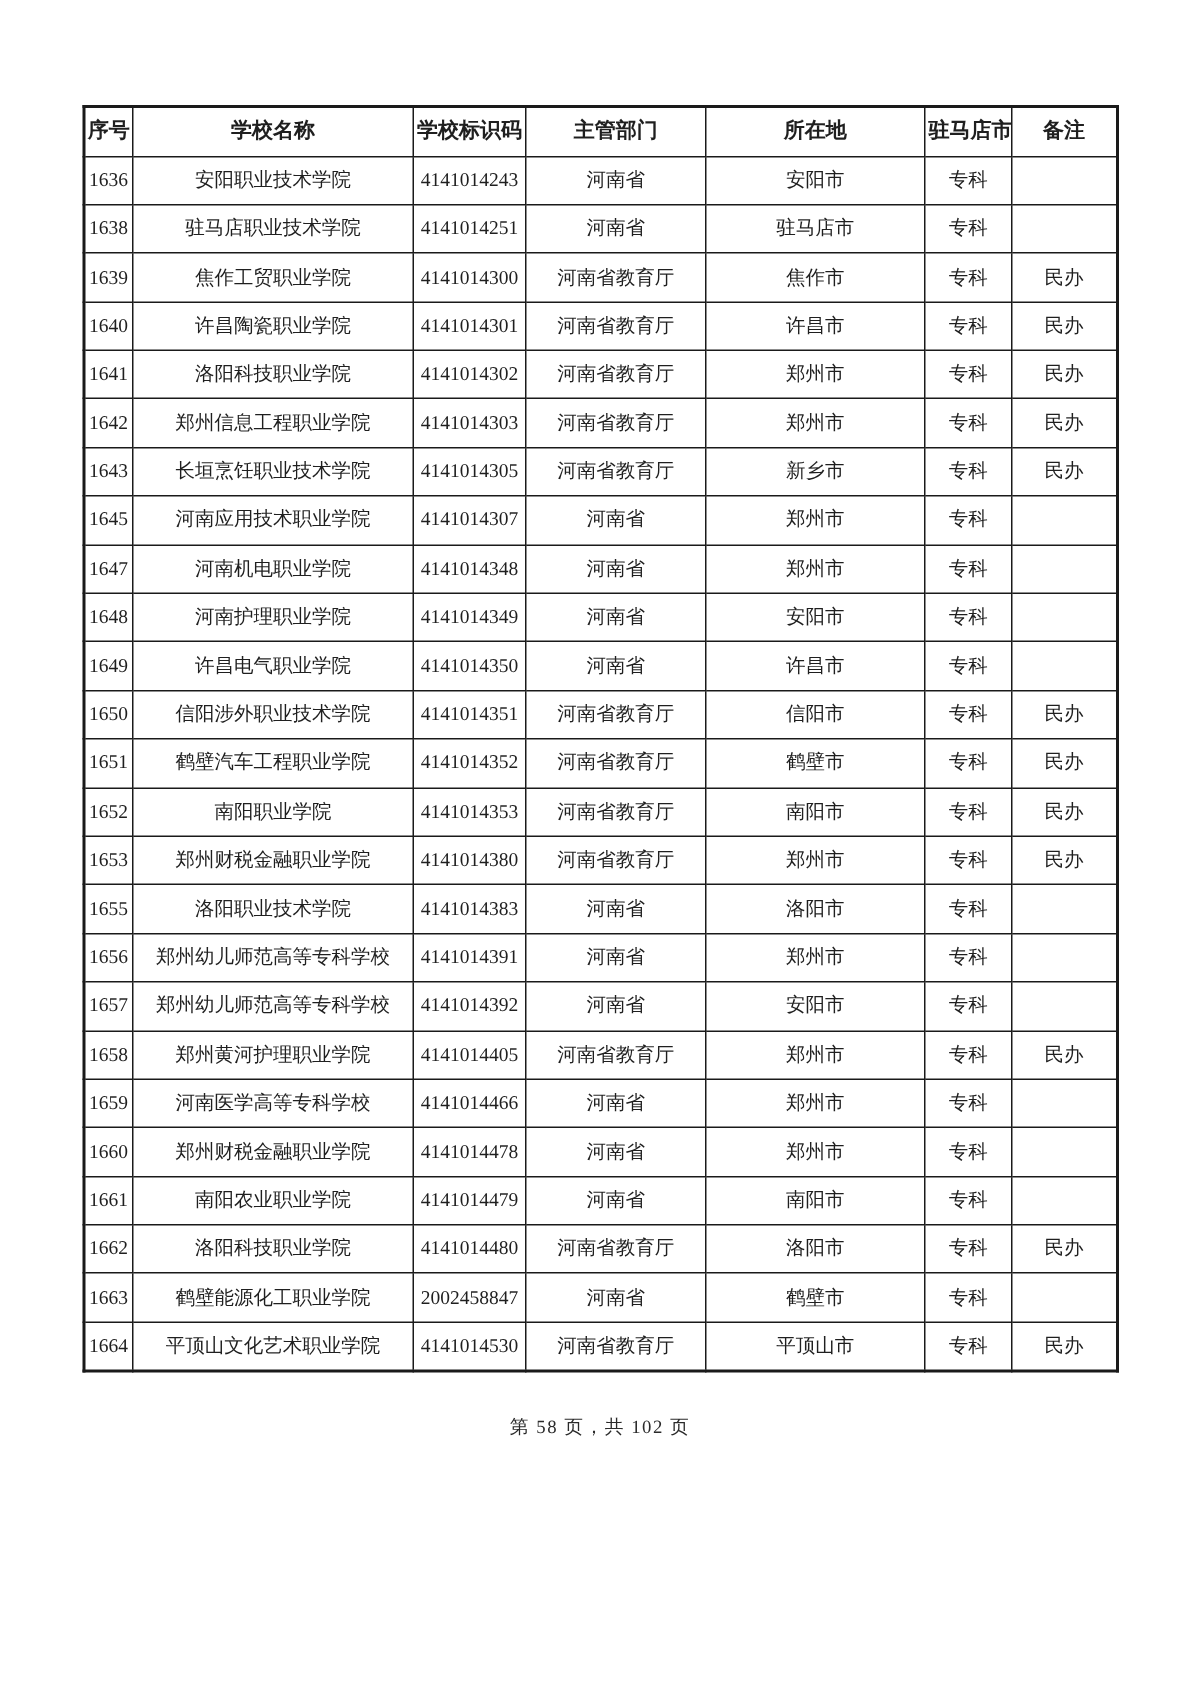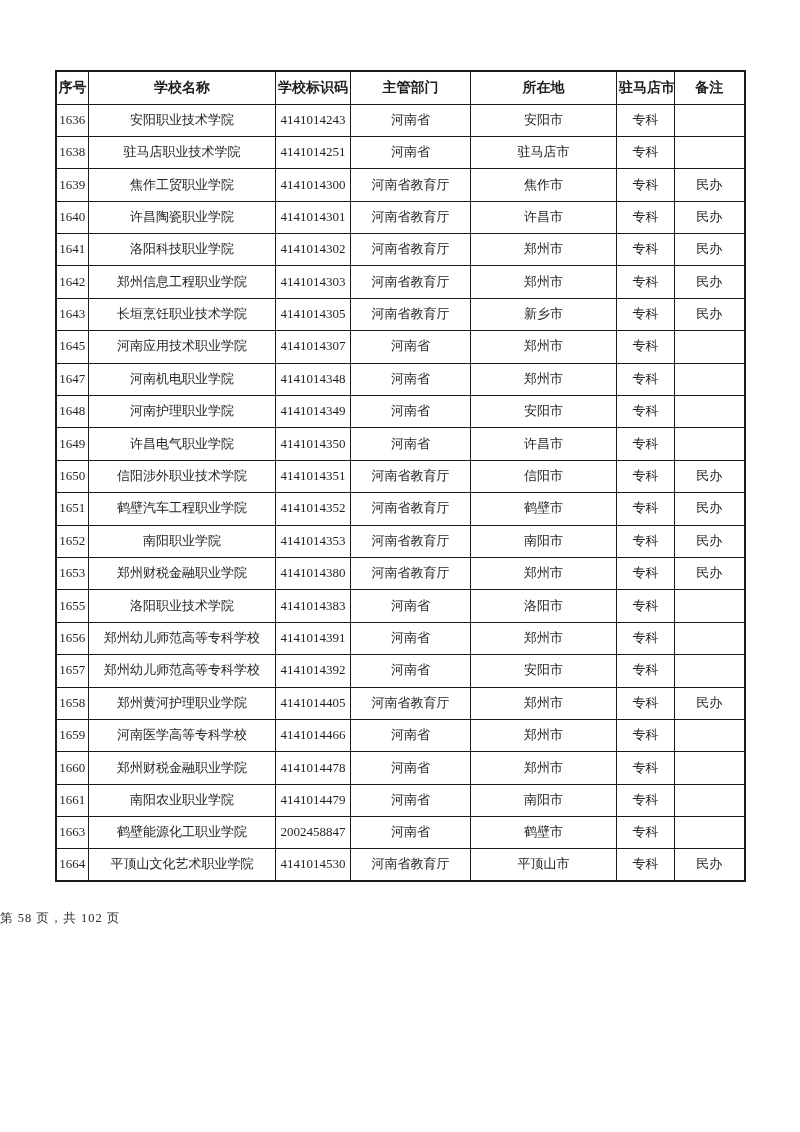--- a/index.html
+++ b/index.html
@@ -43,20 +43,21 @@
   col.c-index    { width: 33px; }
   col.c-name     { width: 187px; }
   col.c-code     { width: 75px; }
   col.c-dept     { width: 120px; }
   col.c-loc      { width: 146px; }
   col.c-level    { width: 58px; }
   col.c-remark   { width: 70px; }
   td.cell-index { letter-spacing: 0; font-size: 13px; }
   .page-footer {
     margin-top: 28px;
+    text-align: center;
     font-size: 12.5px;
     color: #2a2a2a;
     letter-spacing: 1px;
   }
 </style>
 </head>
 <body>
 
 <div class="page">
 
@@ -274,20 +275,29 @@
         <tr>
           <td class="cell-index">1661</td>
           <td class="cell-school-name">南阳农业职业学院</td>
           <td class="cell-school-code">4141014479</td>
           <td class="cell-department">河南省</td>
           <td class="cell-location">南阳市</td>
           <td class="cell-level">专科</td>
           <td class="cell-remark"></td>
         </tr>
         <tr>
+          <td class="cell-index">1662</td>
+          <td class="cell-school-name">洛阳科技职业学院</td>
+          <td class="cell-school-code">4141014480</td>
+          <td class="cell-department">河南省教育厅</td>
+          <td class="cell-location">洛阳市</td>
+          <td class="cell-level">专科</td>
+          <td class="cell-remark">民办</td>
+        </tr>
+        <tr>
           <td class="cell-index">1663</td>
           <td class="cell-school-name">鹤壁能源化工职业学院</td>
           <td class="cell-school-code">2002458847</td>
           <td class="cell-department">河南省</td>
           <td class="cell-location">鹤壁市</td>
           <td class="cell-level">专科</td>
           <td class="cell-remark"></td>
         </tr>
         <tr>
           <td class="cell-index">1664</td>

